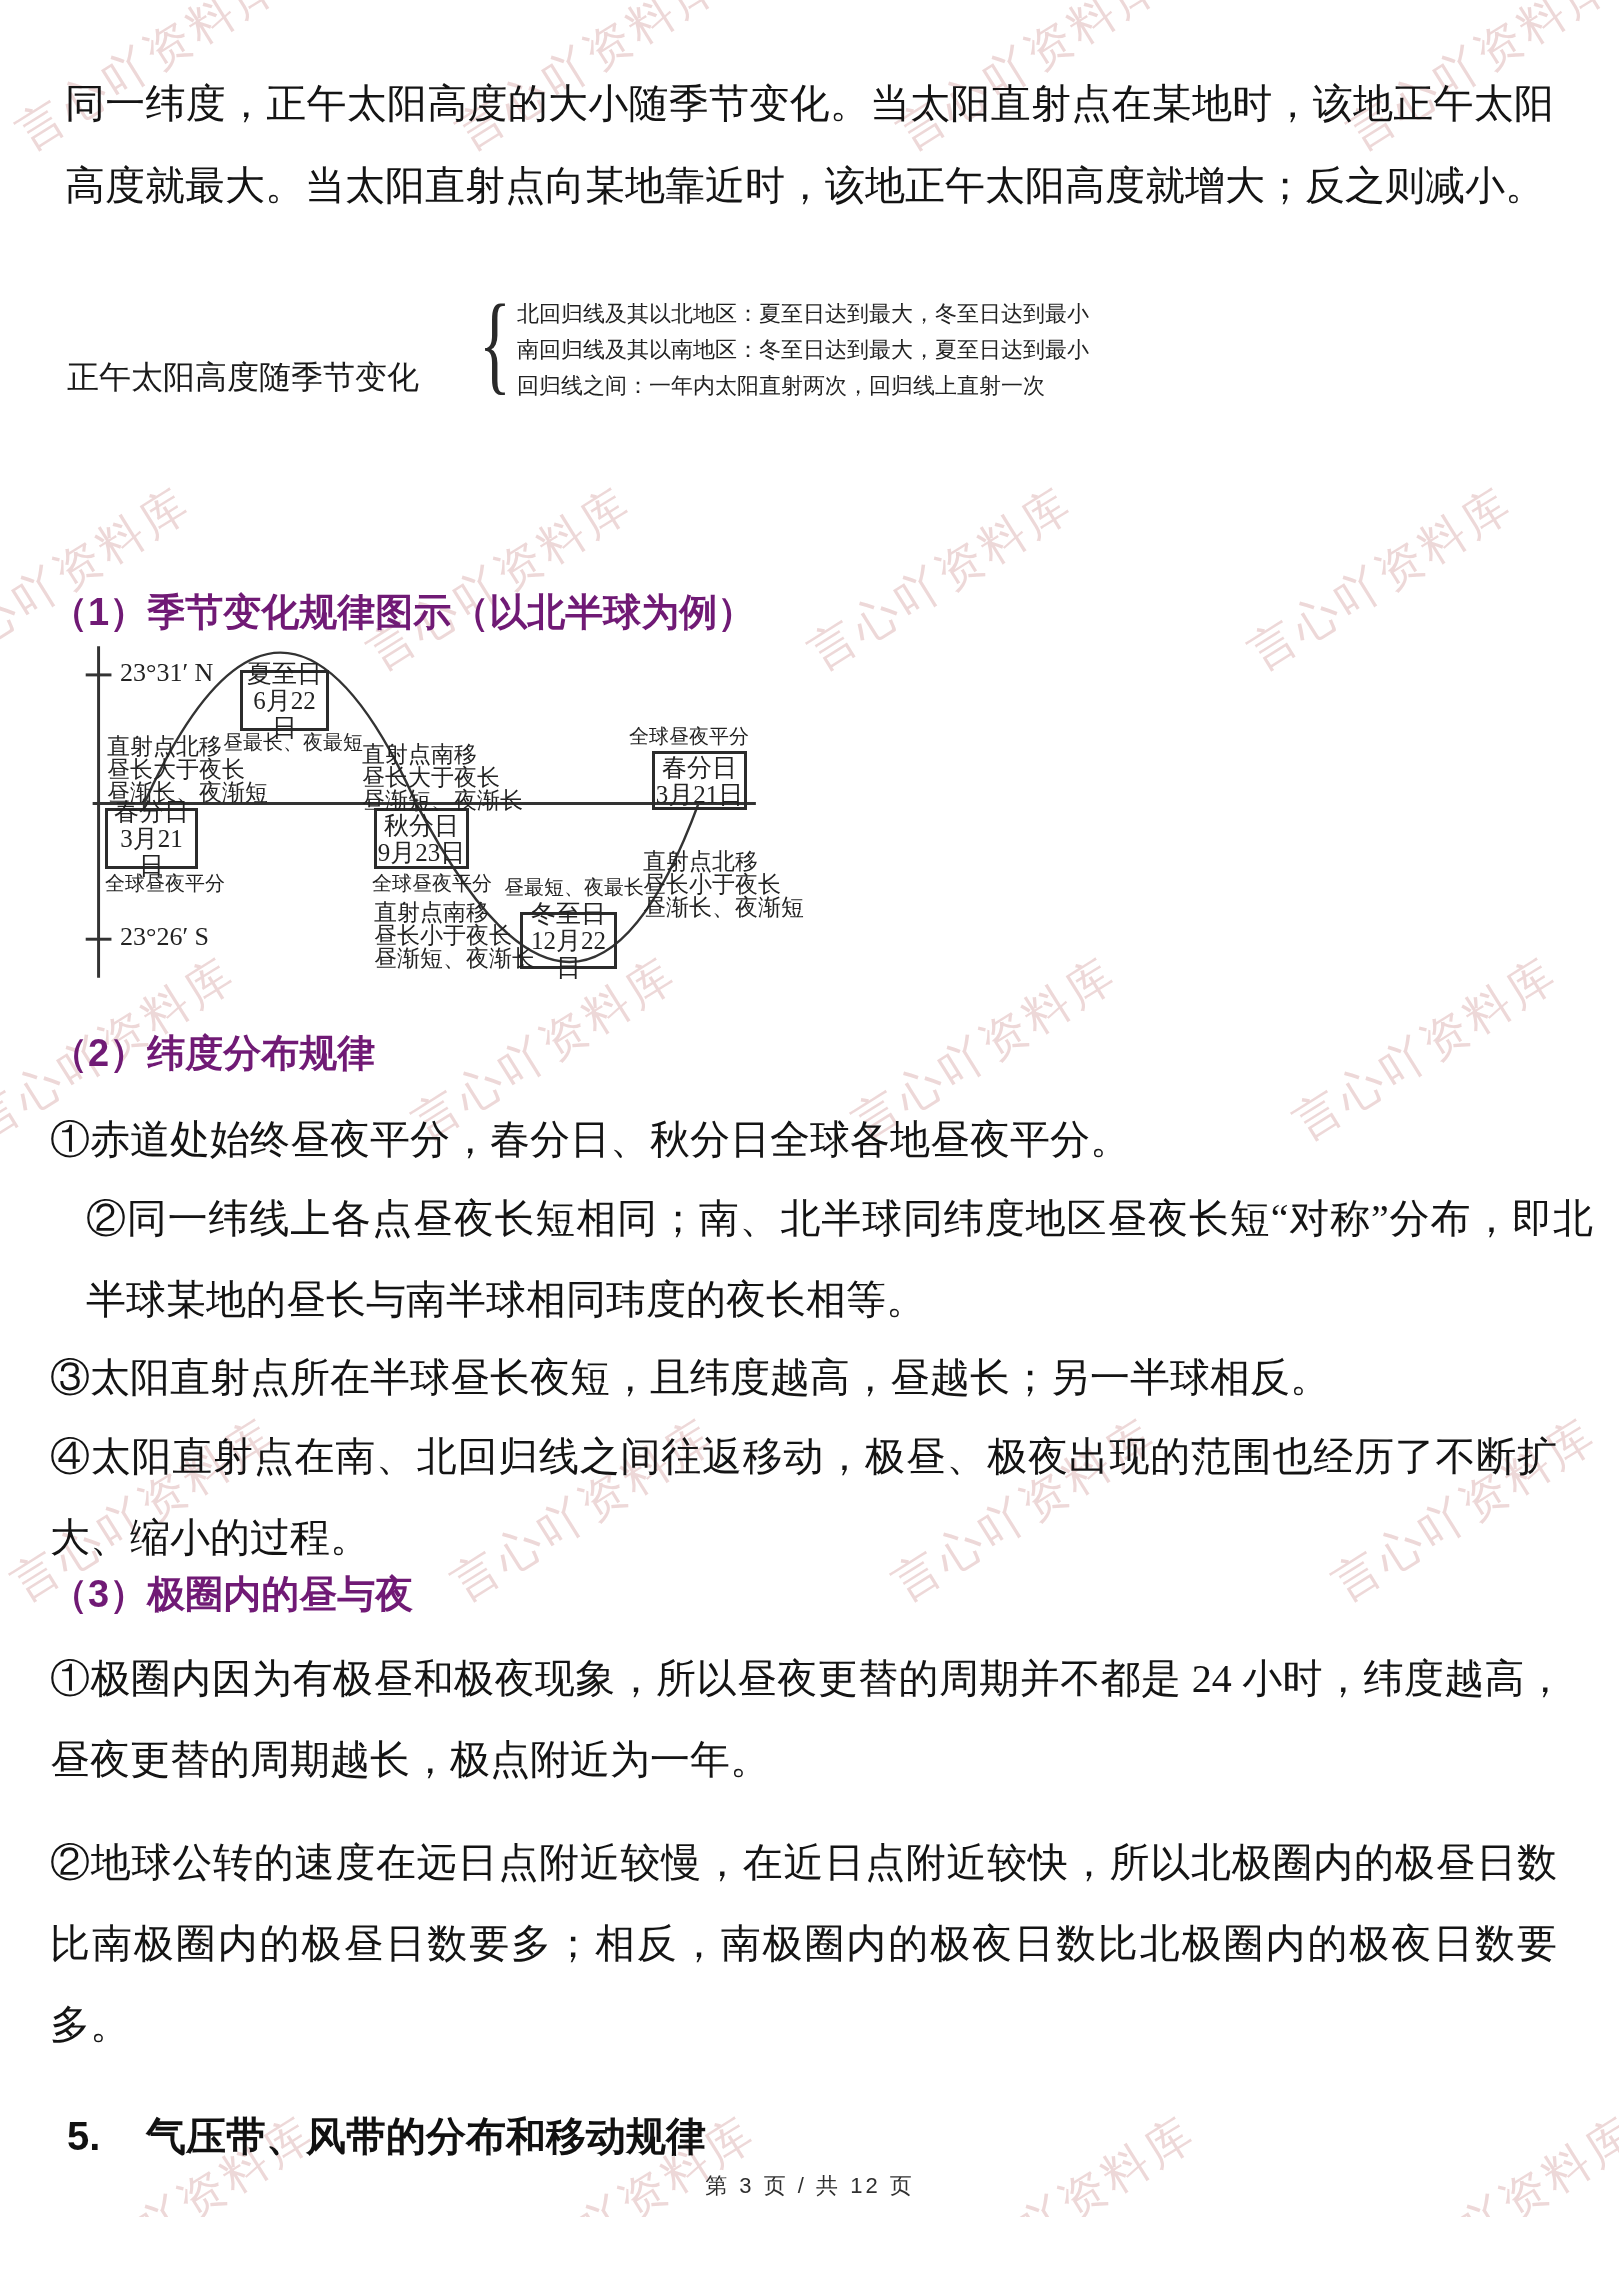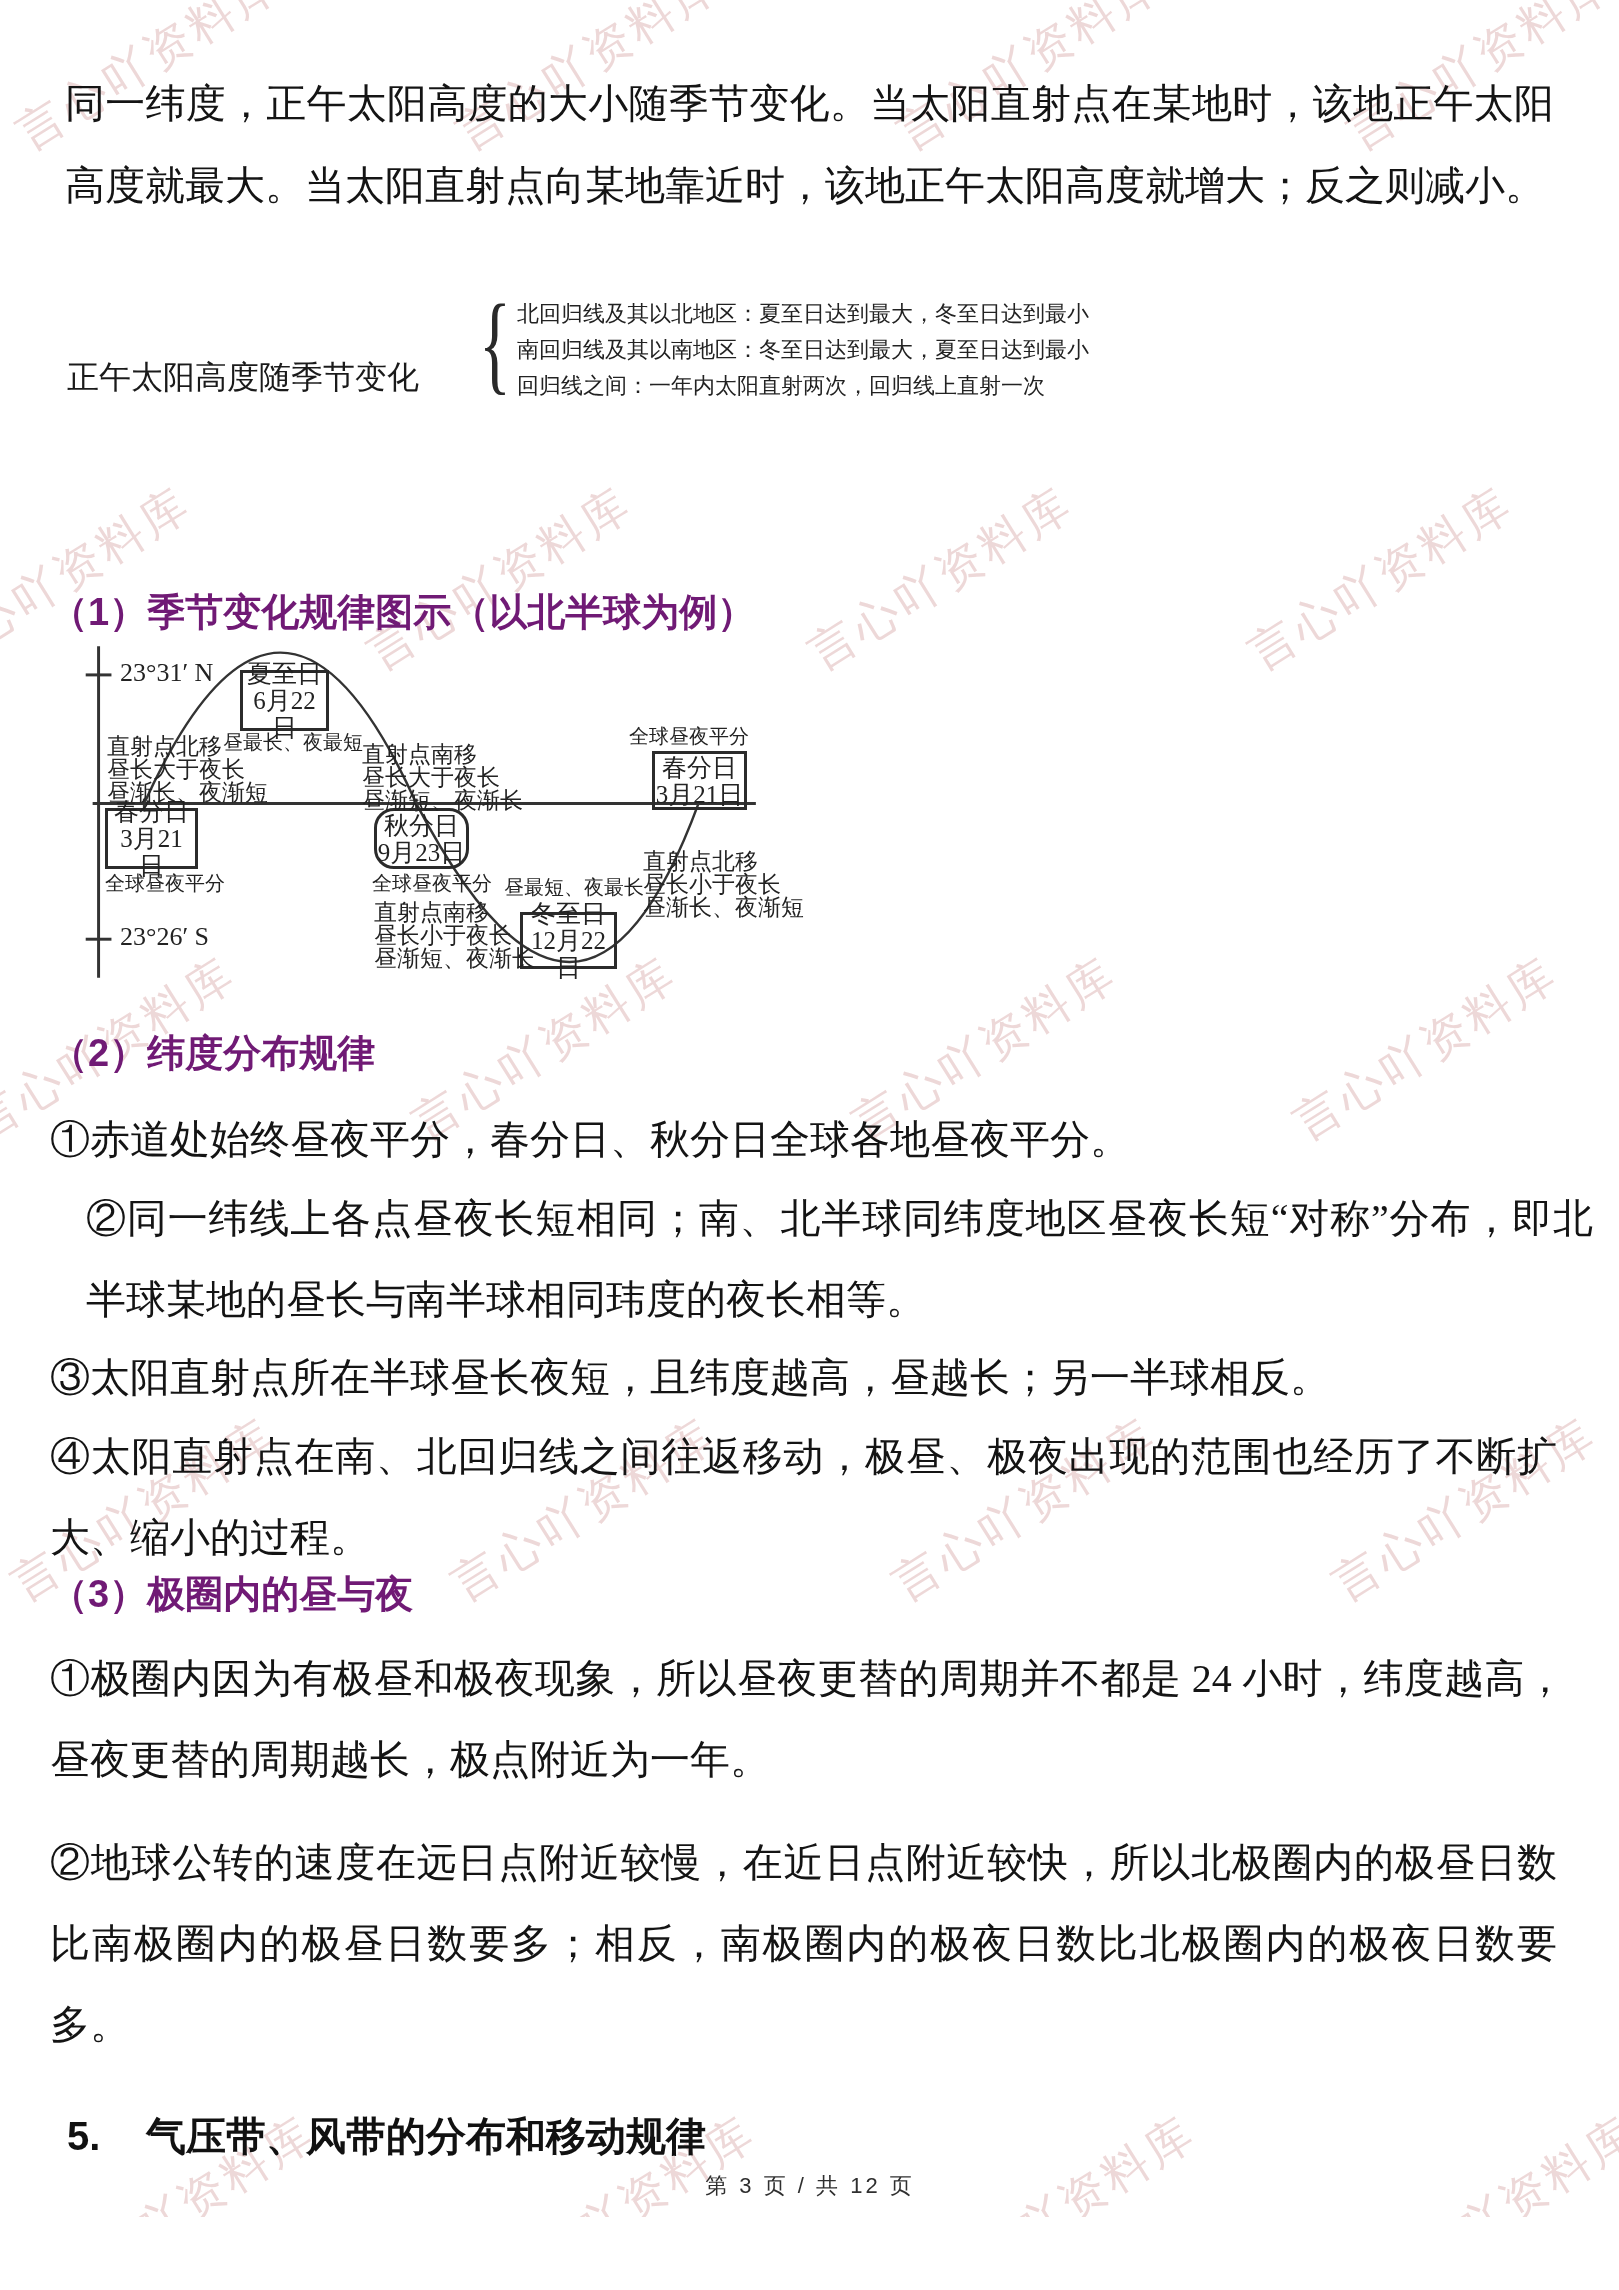--- a/index.html
+++ b/index.html
@@ -70,21 +70,21 @@
         <path d="M88,165 Q226,-140 363,165 Q530,485 648,165" fill="none" stroke="#333" stroke-width="2.5"></path>
       </svg>
 
       <div class="dlat" style="left:63px;top:20px;">23°31′ N</div>
       <div class="dlat" style="left:63px;top:284px;">23°26′ S</div>
 
       <div class="dbox" style="left:183px;top:30px;width:83px;height:55px;">夏至日
 6月22日</div>
       <div class="dbox" style="left:48px;top:168px;width:87px;height:55px;">春分日
 3月21日</div>
-      <div class="dbox" style="left:317px;top:168px;width:89px;height:55px;border-radius:20px;">秋分日
+      <div class="dbox" style="left:317px;top:168px;width:89px;height:55px;">秋分日
 9月23日</div>
       <div class="dbox" style="left:595px;top:111px;width:89px;height:53px;">春分日
 3月21日</div>
       <div class="dbox" style="left:463px;top:259px;width:91px;height:51px;margin-top:13px;">冬至日
 12月22日</div>
 
       <div class="dlabel" style="left:166px;top:89px;">昼最长、夜最短</div>
       <div class="dlabel" style="left:447px;top:234px;">昼最短、夜最长</div>
       <div class="dlabel" style="left:572px;top:83px;">全球昼夜平分</div>
       <div class="dlabel" style="left:48px;top:230px;">全球昼夜平分</div>

